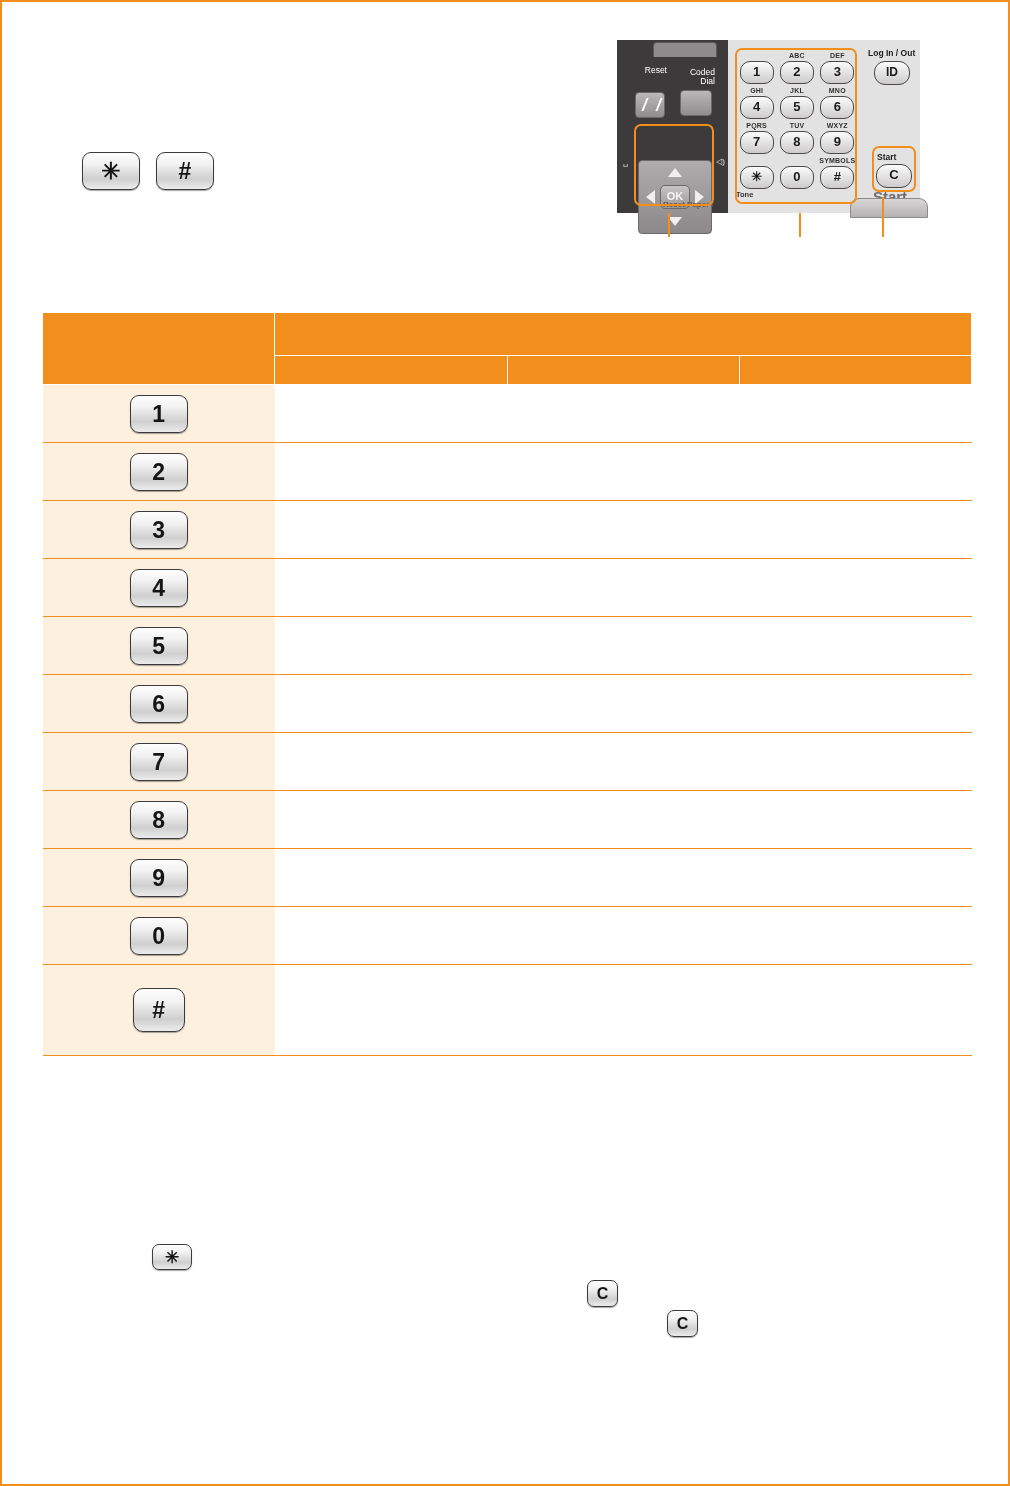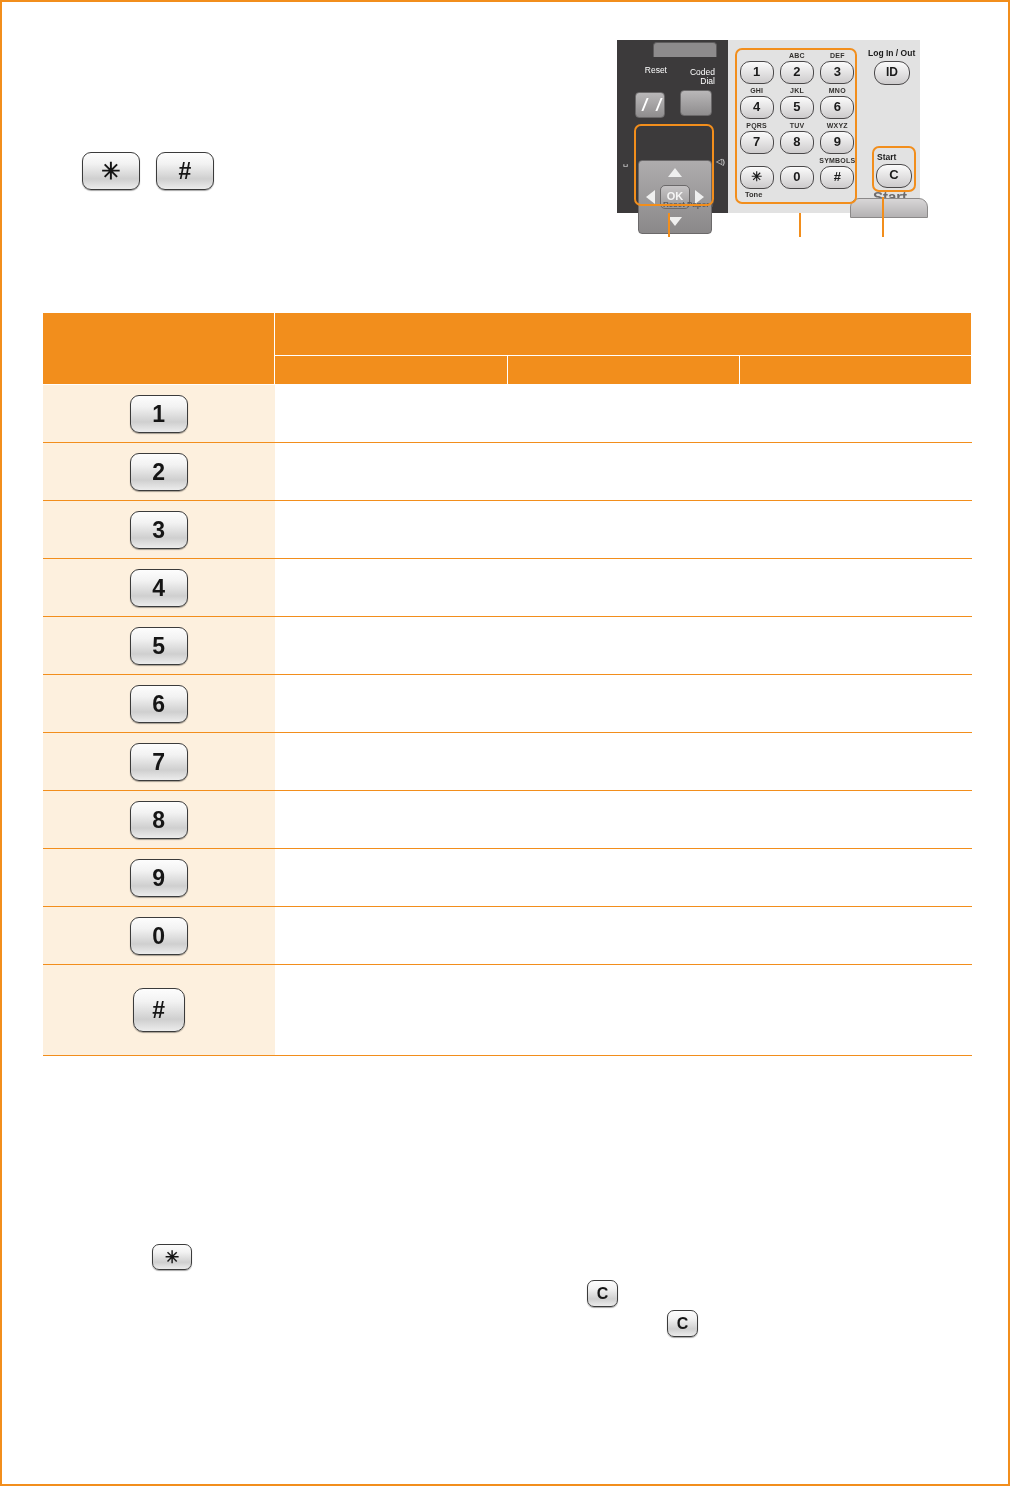--- a/index.html
+++ b/index.html
@@ -216,21 +216,21 @@
     border: 1.2px solid #4a4849;
     border-radius: 10px;
     font-size: 13px;
     font-weight: 700;
     color: #1b1b1b;
     line-height: 19px;
     text-align: center;
   }
   .kp-tone {
     position: absolute;
-    left: 17px; top: 150px;
+    left: 8px; top: 150px;
     font-size: 7.5px;
     font-weight: 700;
     color: #33312f;
   }
   .pl-login-label {
     position: absolute;
     left: 140px; top: 8px;
     font-size: 8.5px;
     font-weight: 700;
     color: #1b1b1b;

